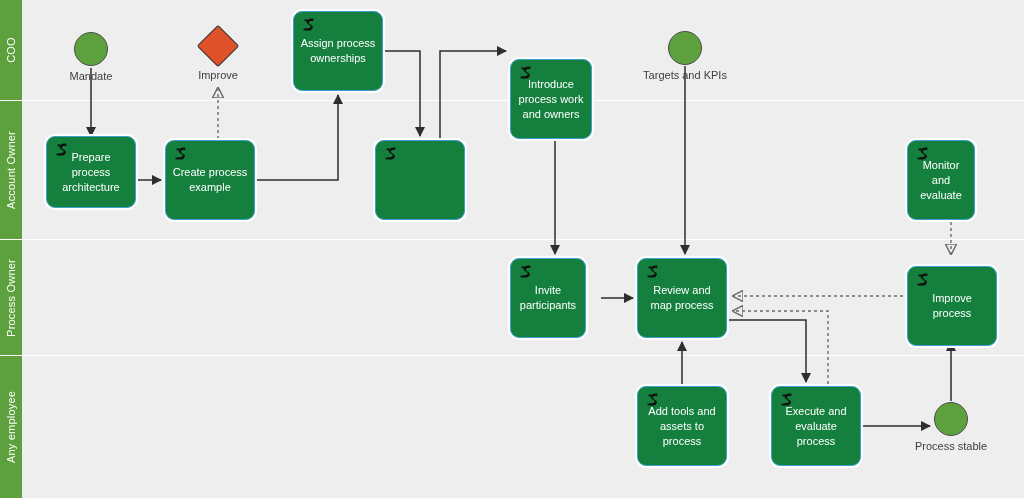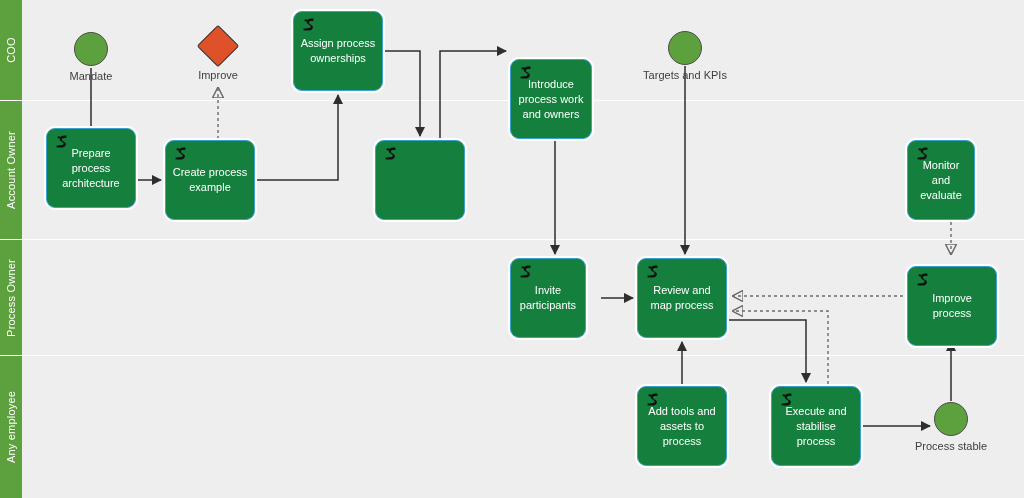--- a/index.html
+++ b/index.html
@@ -108,21 +108,21 @@
 
   <div class="event" style="left:668px;top:31px;width:34px;height:34px;"></div>
   <div class="node-label" style="left:625px;top:69px;width:120px;">Targets and KPIs</div>
 
   <div class="event" style="left:934px;top:402px;width:34px;height:34px;"></div>
   <div class="node-label" style="left:901px;top:440px;width:100px;">Process stable</div>
 
   <div class="gateway" style="left:203px;top:31px;width:30px;height:30px;"></div>
   <div class="node-label" style="left:168px;top:69px;width:100px;">Improve</div>
 
-  <div class="task" style="left:46px;top:128px;width:90px;height:80px;">
+  <div class="task" style="left:46px;top:136px;width:90px;height:72px;">
     <svg class="task-icon" viewBox="0 0 16 16">
       <path d="M10.5,1.6 C7.6,1.6 5.6,3.0 5.6,4.9 C5.6,7.4 9.6,7.7 9.6,9.5 C9.6,10.5 8.4,11.2 6.8,11.2 L5.0,11.2 L5.0,13.6 L6.9,13.6 C9.9,13.6 11.9,12.2 11.9,10.2 C11.9,7.7 7.9,7.5 7.9,5.7 C7.9,4.7 9.0,4.0 10.6,4.0 L12.4,4.0 L12.4,1.6 Z" fill="#111111"></path>
       <path d="M3.6,2.4 L6.2,2.4 L6.2,4.3 L3.6,4.3 Z" fill="#111111"></path>
       <path d="M2.6,11.5 L5.2,11.5 L5.2,13.4 L2.6,13.4 Z" fill="#111111"></path>
     </svg>
     <span class="label">Prepare process architecture</span>
   </div>
 
   <div class="task" style="left:165px;top:140px;width:90px;height:80px;">
     <svg class="task-icon" viewBox="0 0 16 16">
@@ -203,16 +203,16 @@
     </svg>
     <span class="label">Add tools and assets to process</span>
   </div>
 
   <div class="task" style="left:771px;top:386px;width:90px;height:80px;">
     <svg class="task-icon" viewBox="0 0 16 16">
       <path d="M10.5,1.6 C7.6,1.6 5.6,3.0 5.6,4.9 C5.6,7.4 9.6,7.7 9.6,9.5 C9.6,10.5 8.4,11.2 6.8,11.2 L5.0,11.2 L5.0,13.6 L6.9,13.6 C9.9,13.6 11.9,12.2 11.9,10.2 C11.9,7.7 7.9,7.5 7.9,5.7 C7.9,4.7 9.0,4.0 10.6,4.0 L12.4,4.0 L12.4,1.6 Z" fill="#111111"></path>
       <path d="M3.6,2.4 L6.2,2.4 L6.2,4.3 L3.6,4.3 Z" fill="#111111"></path>
       <path d="M2.6,11.5 L5.2,11.5 L5.2,13.4 L2.6,13.4 Z" fill="#111111"></path>
     </svg>
-    <span class="label">Execute and stabilise process</span>
+    <span class="label">Execute and evaluate process</span>
   </div>
 
 </div>
 
 </body></html>

